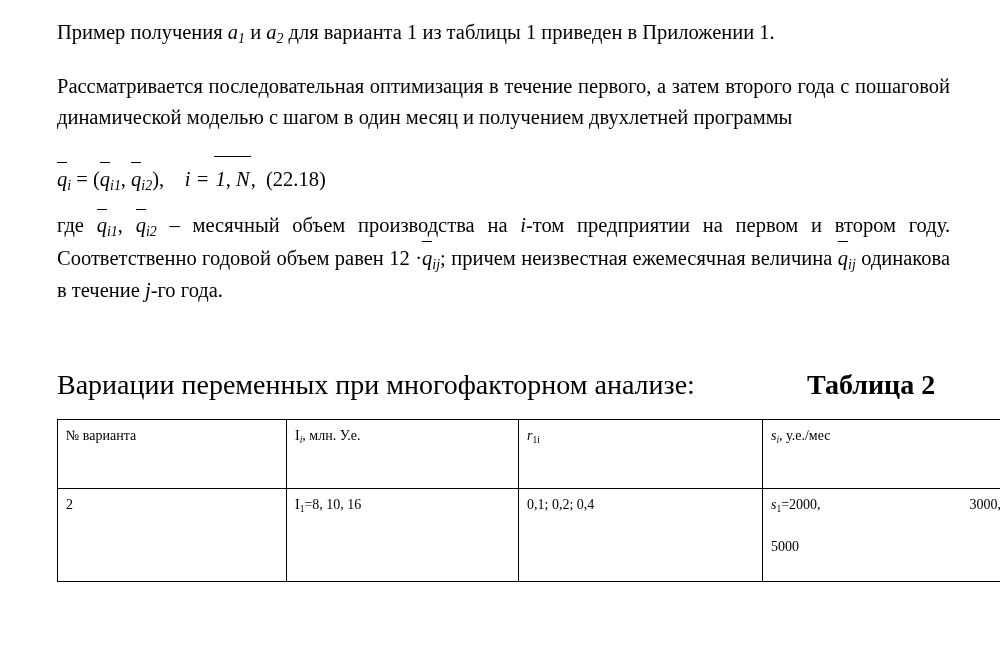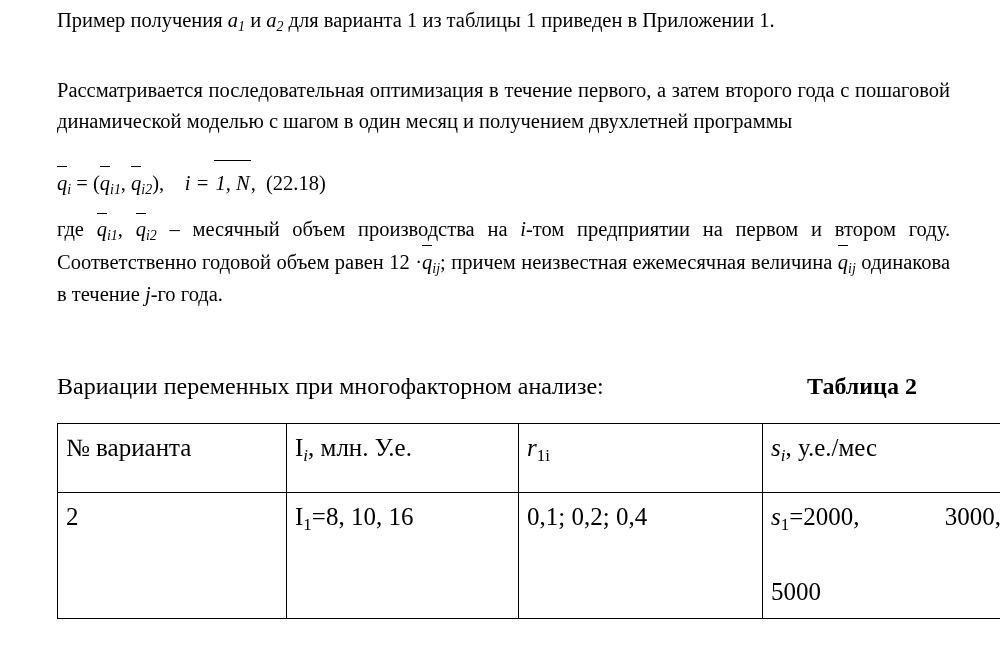--- a/index.html
+++ b/index.html
@@ -17,62 +17,62 @@
   .page {
     position: relative;
     width: 1000px;
     height: 653px;
     padding: 0;
     box-sizing: border-box;
   }
   .content {
     position: absolute;
     left: 57px;
-    top: 0px;
+    top: 12px;
     width: 893px;
   }
   p {
     margin: 0;
     font-size: 20.5px;
     line-height: 1.47;
     text-align: justify;
     text-justify: inter-word;
   }
   .para-1 { margin-top: 5px; }
-  .para-2 { margin-top: 38px; }
+  .para-2 { margin-top: 22px; }
   .formula-line {
     margin-top: 24px;
     font-size: 20.5px;
     line-height: 1.5;
     white-space: nowrap;
   }
   .para-3 { margin-top: 8px; }
   .table-caption {
     margin-top: 64px;
-    font-size: 24px;
+    font-size: 28px;
     position: relative;
     height: 26px;
   }
   .table-caption .label-right {
     position: absolute;
     left: 750px;
     top: 0;
     font-weight: bold;
   }
   table.vars {
     margin-top: 24px;
     border-collapse: collapse;
     width: 884px;
     table-layout: fixed;
   }
   table.vars td {
     border: 1px solid #000000;
     vertical-align: top;
     padding: 6px 8px 8px 8px;
-    font-size: 25px;
+    font-size: 14px;
     line-height: 1.45;
   }
   table.vars .c1 { width: 212px; }
   table.vars .c2 { width: 215px; }
   table.vars .c3 { width: 227px; }
   table.vars .c4 { width: 230px; }
   .hrow td { height: 54px; }
   .drow td { height: 78px; }
   .spread {
     text-align: justify;

